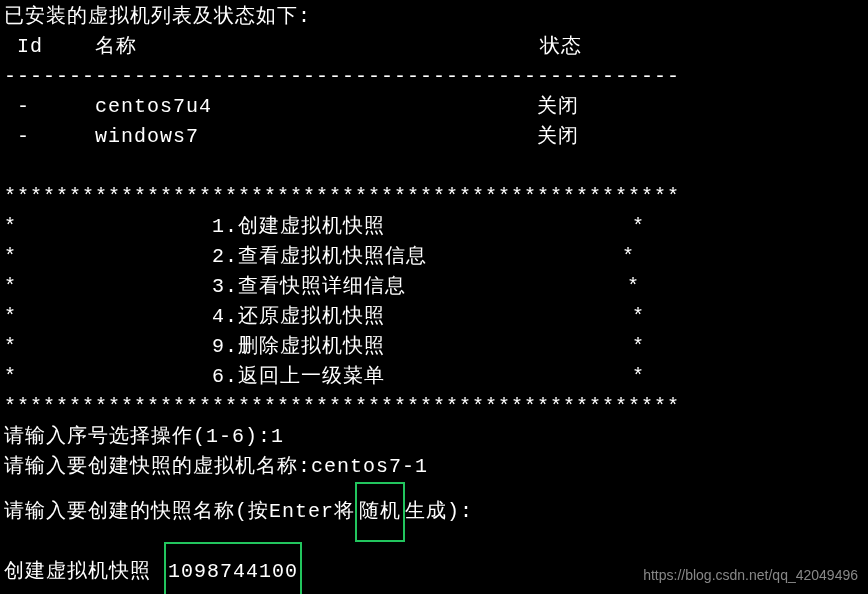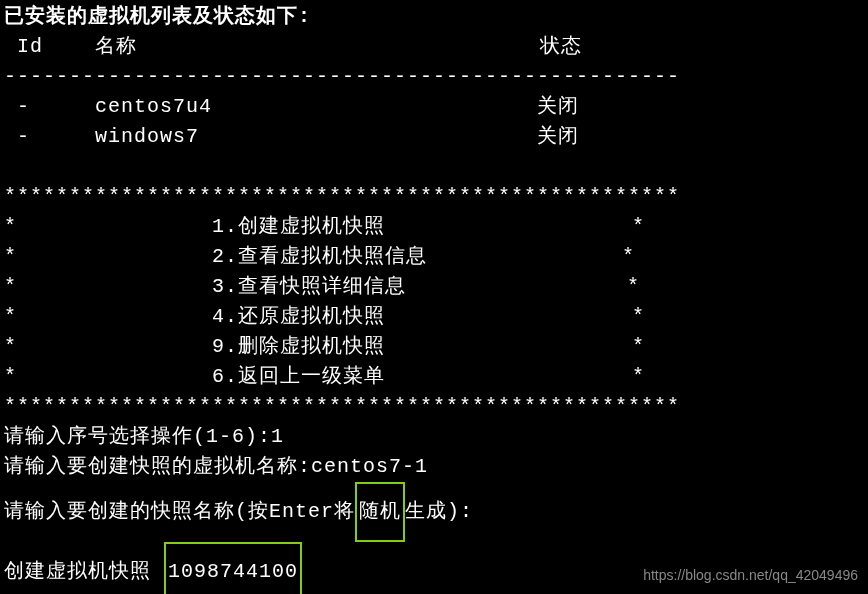--- a/index.html
+++ b/index.html
@@ -16,40 +16,39 @@
       width: 868px;
       height: 594px;
       overflow: hidden;
       position: relative;
       padding: 2px 4px;
       letter-spacing: 1px;
     }
     .line {
       white-space: pre;
       display: block;
-      font-weight: bold;
     }
     .header-line {
       white-space: pre;
     }
     .vm-row {
       white-space: pre;
     }
     .menu-row {
       white-space: pre;
     }
     .dashed {
       white-space: pre;
       overflow: hidden;
     }
     .stars {
       white-space: pre;
     }
     .highlight-box {
-      border: 2px solid #84cc16;
+      border: 2px solid #22c55e;
       display: inline-block;
       padding: 16px 2px;
       line-height: 1.2;
     }
     .watermark {
       position: absolute;
       bottom: 8px;
       right: 10px;
       color: #888;
       font-size: 14px;

